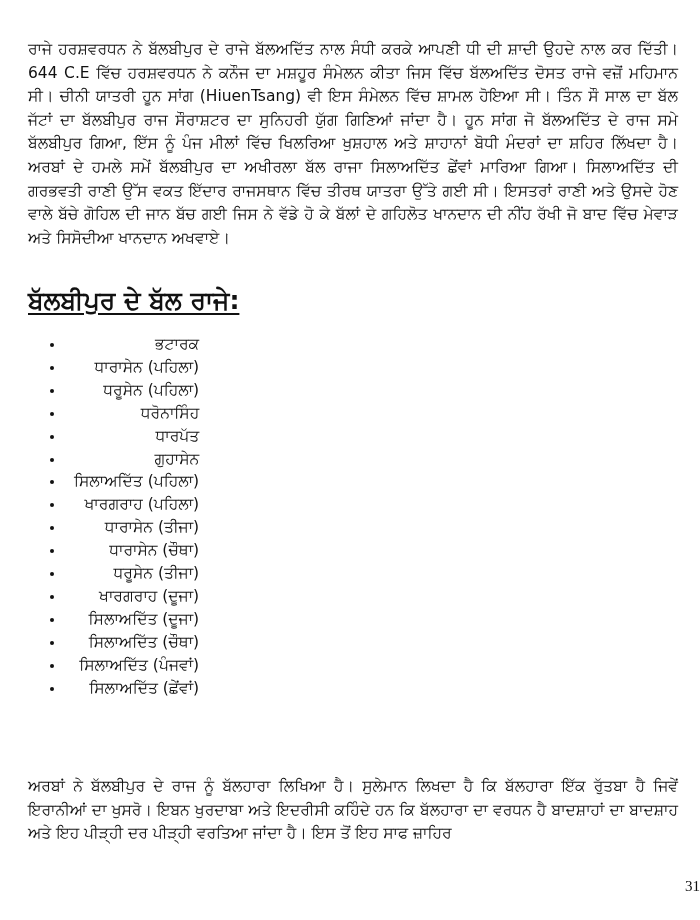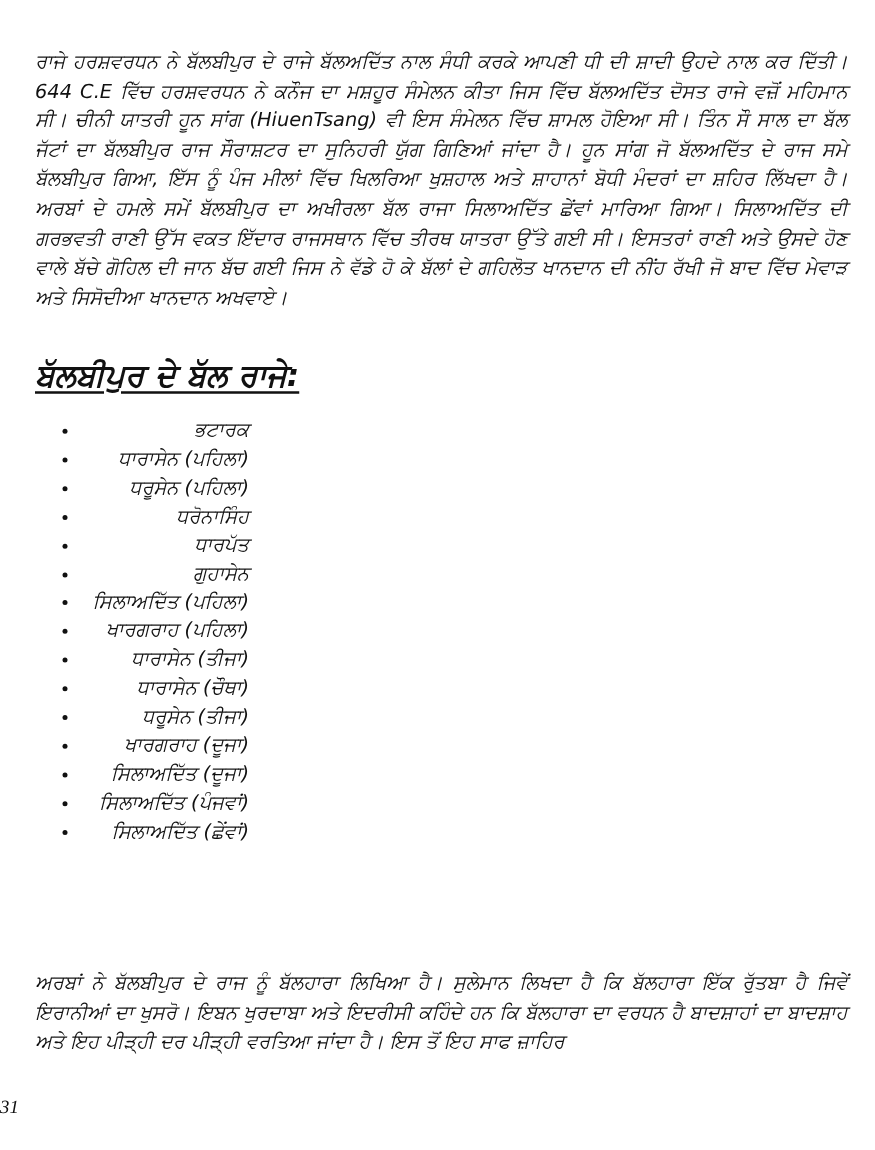--- a/index.html
+++ b/index.html
@@ -14,21 +14,20 @@
       overflow: hidden;
       color: #111111;
       font-family: "DejaVu Sans", sans-serif;
     }
     .page {
       position: absolute;
       left: 0;
       top: 0;
       width: 700px;
       height: 920px;
-      font-style: italic;
     }
     .para {
       position: absolute;
       left: 28px;
       width: 650px;
       font-size: 15.5px;
       line-height: 23.6px;
       margin: 0;
       text-align: justify;
     }
@@ -67,21 +66,21 @@
       width: 4px;
       height: 4px;
       border-radius: 50%;
       background: #111111;
     }
     .page-number {
       position: absolute;
       left: 0;
       width: 700px;
       top: 878px;
-      text-align: left;
+      text-align: right;
       font-family: "Liberation Serif", serif;
       font-size: 15px;
     }
   </style>
 </head>
 <body>
 
 <div class="page">
 
   <p class="para para-1">ਰਾਜੇ ਹਰਸ਼ਵਰਧਨ ਨੇ ਬੱਲਬੀਪੁਰ ਦੇ ਰਾਜੇ ਬੱਲਅਦਿੱਤ ਨਾਲ ਸੰਧੀ ਕਰਕੇ ਆਪਣੀ ਧੀ ਦੀ ਸ਼ਾਦੀ ਉਹਦੇ ਨਾਲ ਕਰ ਦਿੱਤੀ। 644 C.E ਵਿੱਚ ਹਰਸ਼ਵਰਧਨ ਨੇ ਕਨੌਜ ਦਾ ਮਸ਼ਹੂਰ ਸੰਮੇਲਨ ਕੀਤਾ ਜਿਸ ਵਿੱਚ ਬੱਲਅਦਿੱਤ ਦੋਸਤ ਰਾਜੇ ਵਜ਼ੋਂ ਮਹਿਮਾਨ ਸੀ। ਚੀਨੀ ਯਾਤਰੀ ਹੂਨ ਸਾਂਗ (HiuenTsang) ਵੀ ਇਸ ਸੰਮੇਲਨ ਵਿੱਚ ਸ਼ਾਮਲ ਹੋਇਆ ਸੀ। ਤਿੰਨ ਸੌ ਸਾਲ ਦਾ ਬੱਲ ਜੱਟਾਂ ਦਾ ਬੱਲਬੀਪੁਰ ਰਾਜ ਸੌਰਾਸ਼ਟਰ ਦਾ ਸੁਨਿਹਰੀ ਯੁੱਗ ਗਿਣਿਆਂ ਜਾਂਦਾ ਹੈ। ਹੂਨ ਸਾਂਗ ਜੋ ਬੱਲਅਦਿੱਤ ਦੇ ਰਾਜ ਸਮੇ ਬੱਲਬੀਪੁਰ ਗਿਆ, ਇੱਸ ਨੂੰ ਪੰਜ ਮੀਲਾਂ ਵਿੱਚ ਖਿਲਰਿਆ ਖੁਸ਼ਹਾਲ ਅਤੇ ਸ਼ਾਹਾਨਾਂ ਬੋਧੀ ਮੰਦਰਾਂ ਦਾ ਸ਼ਹਿਰ ਲਿੱਖਦਾ ਹੈ। ਅਰਬਾਂ ਦੇ ਹਮਲੇ ਸਮੇਂ ਬੱਲਬੀਪੁਰ ਦਾ ਅਖੀਰਲਾ ਬੱਲ ਰਾਜਾ ਸਿਲਾਅਦਿੱਤ ਛੇਂਵਾਂ ਮਾਰਿਆ ਗਿਆ। ਸਿਲਾਅਦਿੱਤ ਦੀ ਗਰਭਵਤੀ ਰਾਣੀ ਉੱਸ ਵਕਤ ਇੱਦਾਰ ਰਾਜਸਥਾਨ ਵਿੱਚ ਤੀਰਥ ਯਾਤਰਾ ਉੱਤੇ ਗਈ ਸੀ। ਇਸਤਰਾਂ ਰਾਣੀ ਅਤੇ ਉਸਦੇ ਹੋਣ ਵਾਲੇ ਬੱਚੇ ਗੋਹਿਲ ਦੀ ਜਾਨ ਬੱਚ ਗਈ ਜਿਸ ਨੇ ਵੱਡੇ ਹੋ ਕੇ ਬੱਲਾਂ ਦੇ ਗਹਿਲੋਤ ਖਾਨਦਾਨ ਦੀ ਨੀਂਹ ਰੱਖੀ ਜੋ ਬਾਦ ਵਿੱਚ ਮੇਵਾੜ ਅਤੇ ਸਿਸੋਦੀਆ ਖਾਨਦਾਨ ਅਖਵਾਏ।</p>
@@ -95,20 +94,21 @@
     <li><span class="bullet"></span><span>ਧਰੋਨਾਸਿੰਹ</span></li>
     <li><span class="bullet"></span><span>ਧਾਰਪੱਤ</span></li>
     <li><span class="bullet"></span><span>ਗੁਹਾਸੇਨ</span></li>
     <li><span class="bullet"></span><span>ਸਿਲਾਅਦਿੱਤ (ਪਹਿਲਾ)</span></li>
     <li><span class="bullet"></span><span>ਖਾਰਗਰਾਹ (ਪਹਿਲਾ)</span></li>
     <li><span class="bullet"></span><span>ਧਾਰਾਸੇਨ (ਤੀਜਾ)</span></li>
     <li><span class="bullet"></span><span>ਧਾਰਾਸੇਨ (ਚੌਥਾ)</span></li>
     <li><span class="bullet"></span><span>ਧਰੂਸੇਨ (ਤੀਜਾ)</span></li>
     <li><span class="bullet"></span><span>ਖਾਰਗਰਾਹ (ਦੂਜਾ)</span></li>
     <li><span class="bullet"></span><span>ਸਿਲਾਅਦਿੱਤ (ਦੂਜਾ)</span></li>
+    <li><span class="bullet"></span><span>ਸਿਲਾਅਦਿੱਤ (ਚੌਥਾ)</span></li>
     <li><span class="bullet"></span><span>ਸਿਲਾਅਦਿੱਤ (ਪੰਜਵਾਂ)</span></li>
     <li><span class="bullet"></span><span>ਸਿਲਾਅਦਿੱਤ (ਛੇਂਵਾਂ)</span></li>
   </ul>
 
   <p class="para para-2">ਅਰਬਾਂ ਨੇ ਬੱਲਬੀਪੁਰ ਦੇ ਰਾਜ ਨੂੰ ਬੱਲਹਾਰਾ ਲਿਖਿਆ ਹੈ। ਸੁਲੇਮਾਨ ਲਿਖਦਾ ਹੈ ਕਿ ਬੱਲਹਾਰਾ ਇੱਕ ਰੁੱਤਬਾ ਹੈ ਜਿਵੇਂ ਇਰਾਨੀਆਂ ਦਾ ਖੁਸਰੋ। ਇਬਨ ਖੁਰਦਾਬਾ ਅਤੇ ਇਦਰੀਸੀ ਕਹਿੰਦੇ ਹਨ ਕਿ ਬੱਲਹਾਰਾ ਦਾ ਵਰਧਨ ਹੈ ਬਾਦਸ਼ਾਹਾਂ ਦਾ ਬਾਦਸ਼ਾਹ ਅਤੇ ਇਹ ਪੀੜ੍ਹੀ ਦਰ ਪੀੜ੍ਹੀ ਵਰਤਿਆ ਜਾਂਦਾ ਹੈ। ਇਸ ਤੋਂ ਇਹ ਸਾਫ ਜ਼ਾਹਿਰ</p>
 
   <div class="page-number">31</div>
 
 </div>
 

